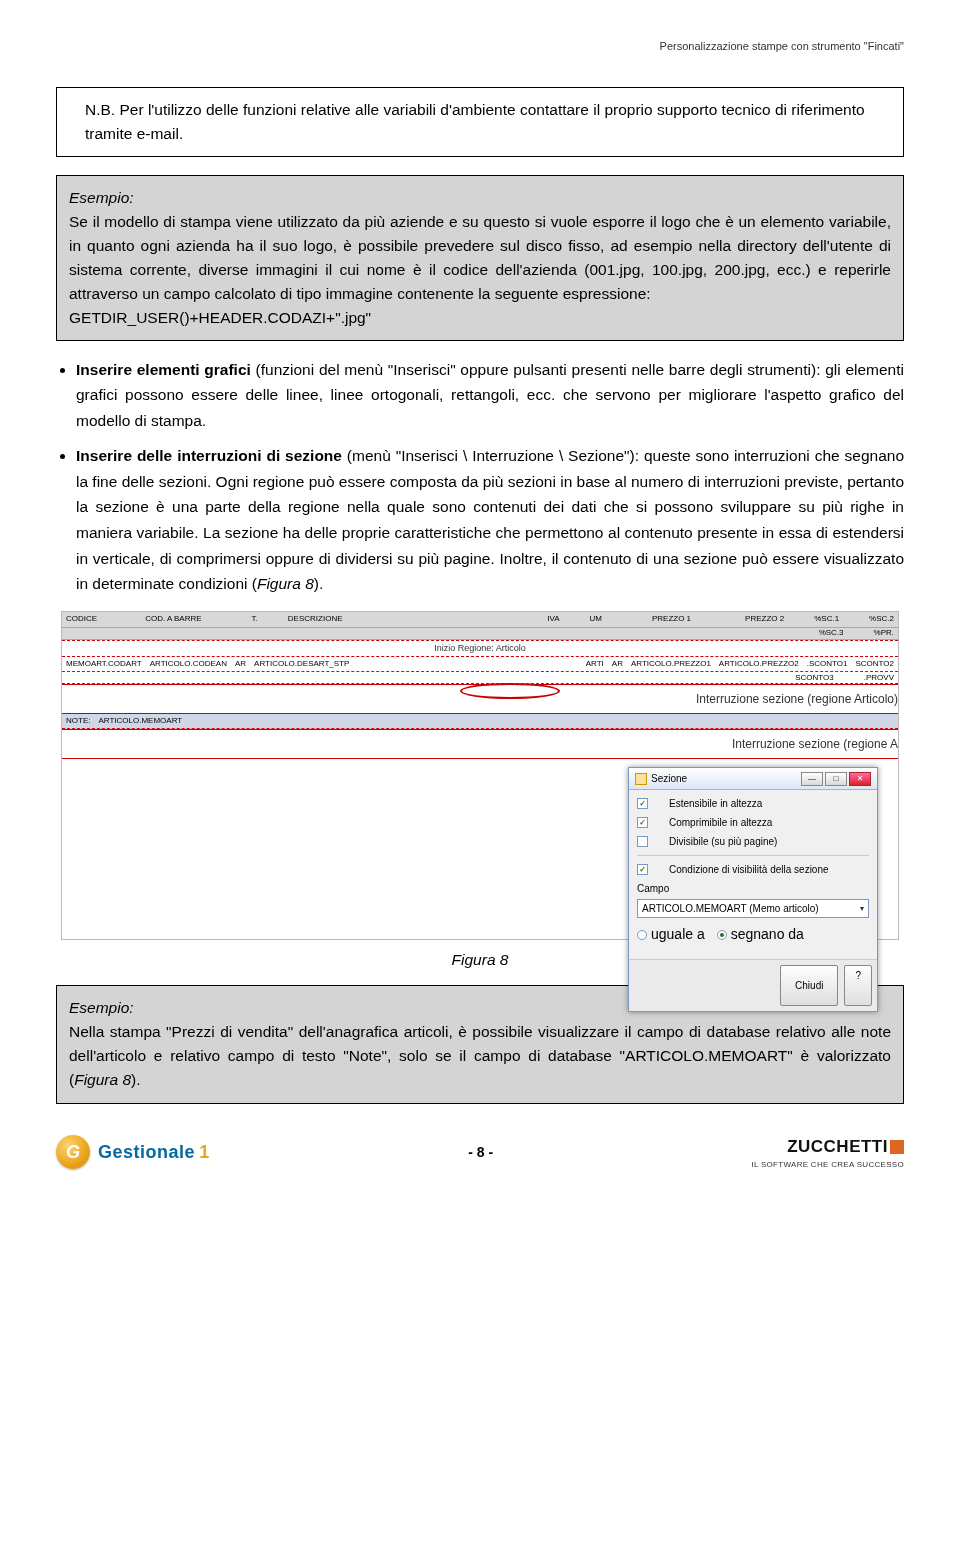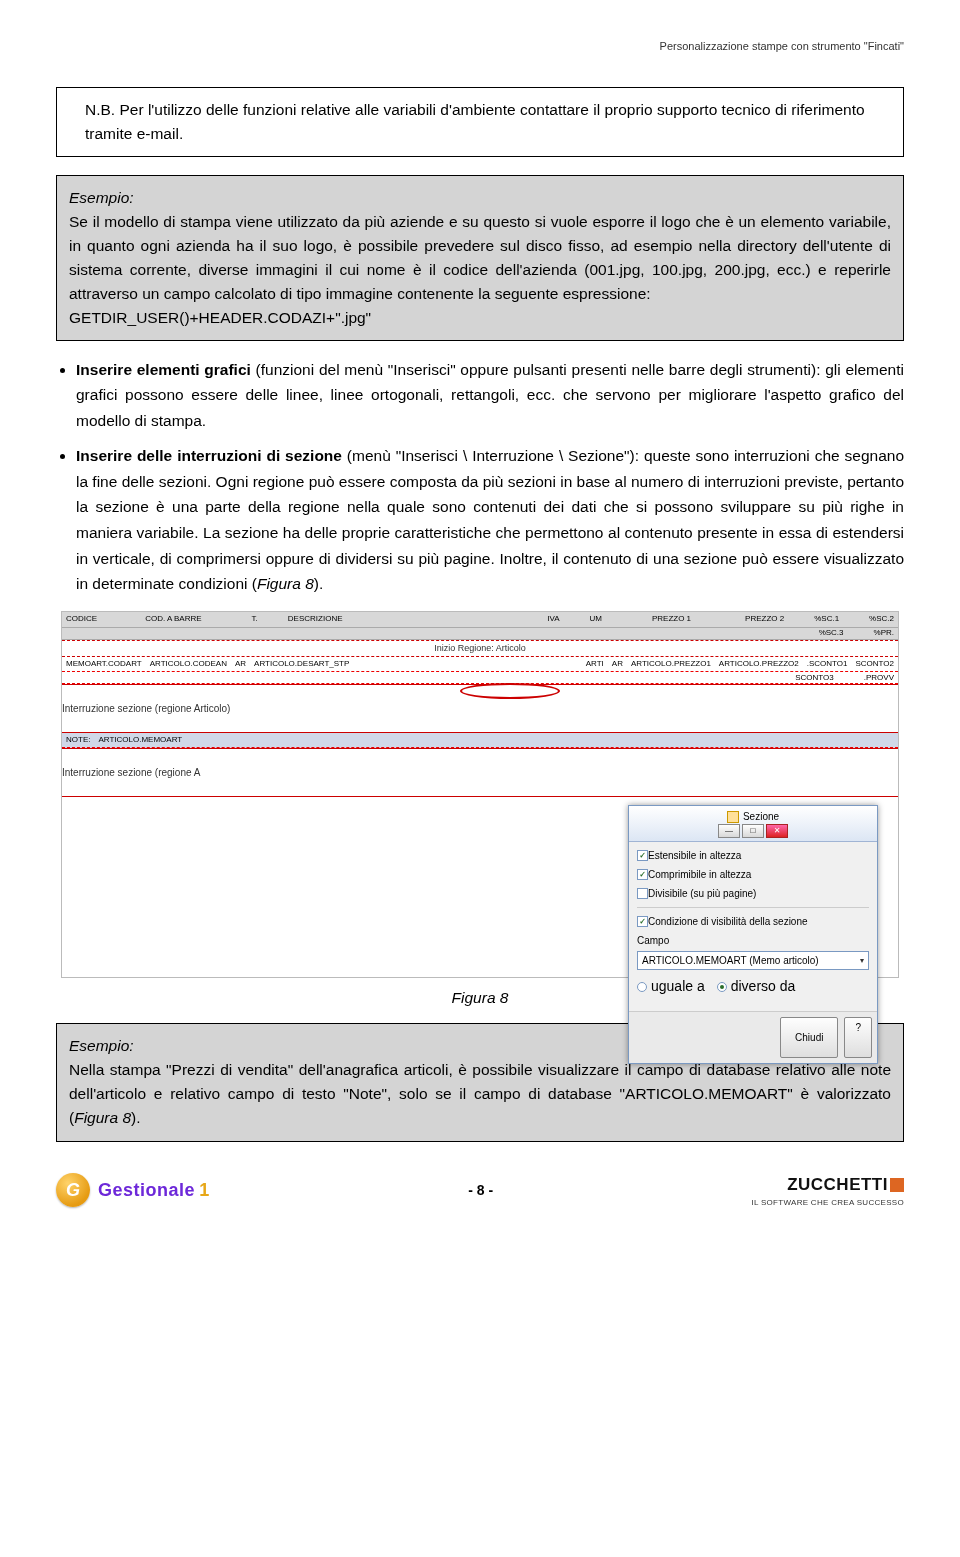--- a/index.html
+++ b/index.html
@@ -75,26 +75,26 @@
     font-size: 8px;
     padding: 1px 4px;
     gap: 8px;
     background: #fff;
     border-bottom: 1px dashed #e00;
     white-space: nowrap;
     overflow:hidden;
   }
   .data-row span { white-space: nowrap; }
   .section-int {
-    font-size: 10px;
+    font-size: 12px;
     color: #333;
-    text-align: left;
+    text-align: right;
     border-top: 1px solid #c00;
     border-bottom: 1px solid #c00;
-    padding: 16px 0;
+    padding: 5px 0;
   }
   .oval {
     position: absolute;
     border: 2px solid #c00;
     border-radius: 50%;
     pointer-events:none;
   }
   .blank-area { height: 180px; background: #fff; position: relative; }
 
   
@@ -108,32 +108,31 @@
     box-shadow: 0 0 6px rgba(0,0,0,0.4);
     font-size: 10px;
   }
   .dlg-title {
     background: linear-gradient(#fff,#dce6f4);
     border-bottom: 1px solid #a0b4d4;
     padding: 3px 6px;
     display: flex;
     align-items: center;
     justify-content: space-between;
-    flex-direction: column;
   }
   .dlg-btns { display: flex; gap: 2px; }
   .winbtn {
     width: 22px; height: 14px;
     border: 1px solid #888;
     background: linear-gradient(#fefefe,#d8d8d8);
     font-size: 8px; line-height: 12px; text-align: center;
   }
   .winbtn.close { background: linear-gradient(#f6a,#d22); color:#fff; border-color:#a22; }
   .dlg-body { padding: 6px 8px; }
-  .chk { display: flex; align-items: center; gap: 0; margin-bottom: 4px; font-size:10px; }
+  .chk { display: flex; align-items: center; gap: 21px; margin-bottom: 4px; font-size:10px; }
   .chkbox { width:11px;height:11px;border:1px solid #7a99c2;background:#fff;display:inline-flex;align-items:center;justify-content:center;font-size:8px;color:#2b6; }
   .chkbox.c::after { content:"✓"; color:#2a6e2a; font-weight:bold; }
   .sep { height:1px; background:#ccc; margin:6px 0; }
   .lbl { font-size:10px; margin-bottom:3px; }
   .combo {
     border:1px solid #7a99c2; background:#fff;
     padding:1px 4px; font-size:10px;
     display:flex; justify-content:space-between; align-items:center;
     margin-bottom:6px;
   }
@@ -151,21 +150,21 @@
     border-top: none;
   }
   .logo-g1 { display:flex; align-items:center; gap:8px; }
   .g1-circle {
     width:34px; height:34px; border-radius:50%;
     background: radial-gradient(circle at 35% 30%, #ffd36a, #e69b12 70%);
     display:flex;align-items:center;justify-content:center;
     color:#fff; font-weight:bold; font-size:18px; font-style:italic;
     box-shadow:0 1px 2px rgba(0,0,0,0.3);
   }
-  .g1-text { color:#6d28d9; font-size:18px; font-weight:bold; letter-spacing:0.5px; }
+  .g1-text { color:#0369a1; font-size:18px; font-weight:bold; letter-spacing:0.5px; }
   .g1-one{ color:#e7a718; }
   .page-num { font-weight:bold; font-size:14px; }
   .zucchetti { text-align:right; }
   .zuc-logo { font-weight:900; font-size:17px; letter-spacing:0.5px; color:#111; font-family: Arial Black, Arial, sans-serif; }
   .zuc-bar { display:inline-block; width:14px; height:14px; background:#d62; vertical-align:middle; margin-left:2px; }
   .zuc-sub { font-size:8px; color:#333; letter-spacing:0.3px; }
 </style>
 </head>
 <body>
 
@@ -271,21 +270,21 @@
             <span>ARTICOLO.MEMOART (Memo articolo)</span>
             <span class="arr">▾</span>
           </div>
           <div class="radio-row">
             <div style="display:flex;align-items:center;gap:4px">
               <span class="radio"></span>
               <span>uguale a</span>
             </div>
             <div style="display:flex;align-items:center;gap:4px">
               <span class="radio sel"></span>
-              <span>diverso da</span>
+              <span>segnano da</span>
             </div>
           </div>
         </div>
         <div class="dlg-footer">
           <div class="dbtn">Chiudi</div>
           <div class="dbtn" style="padding:2px 10px">?</div>
         </div>
       </div>
     </div>
   </div>

